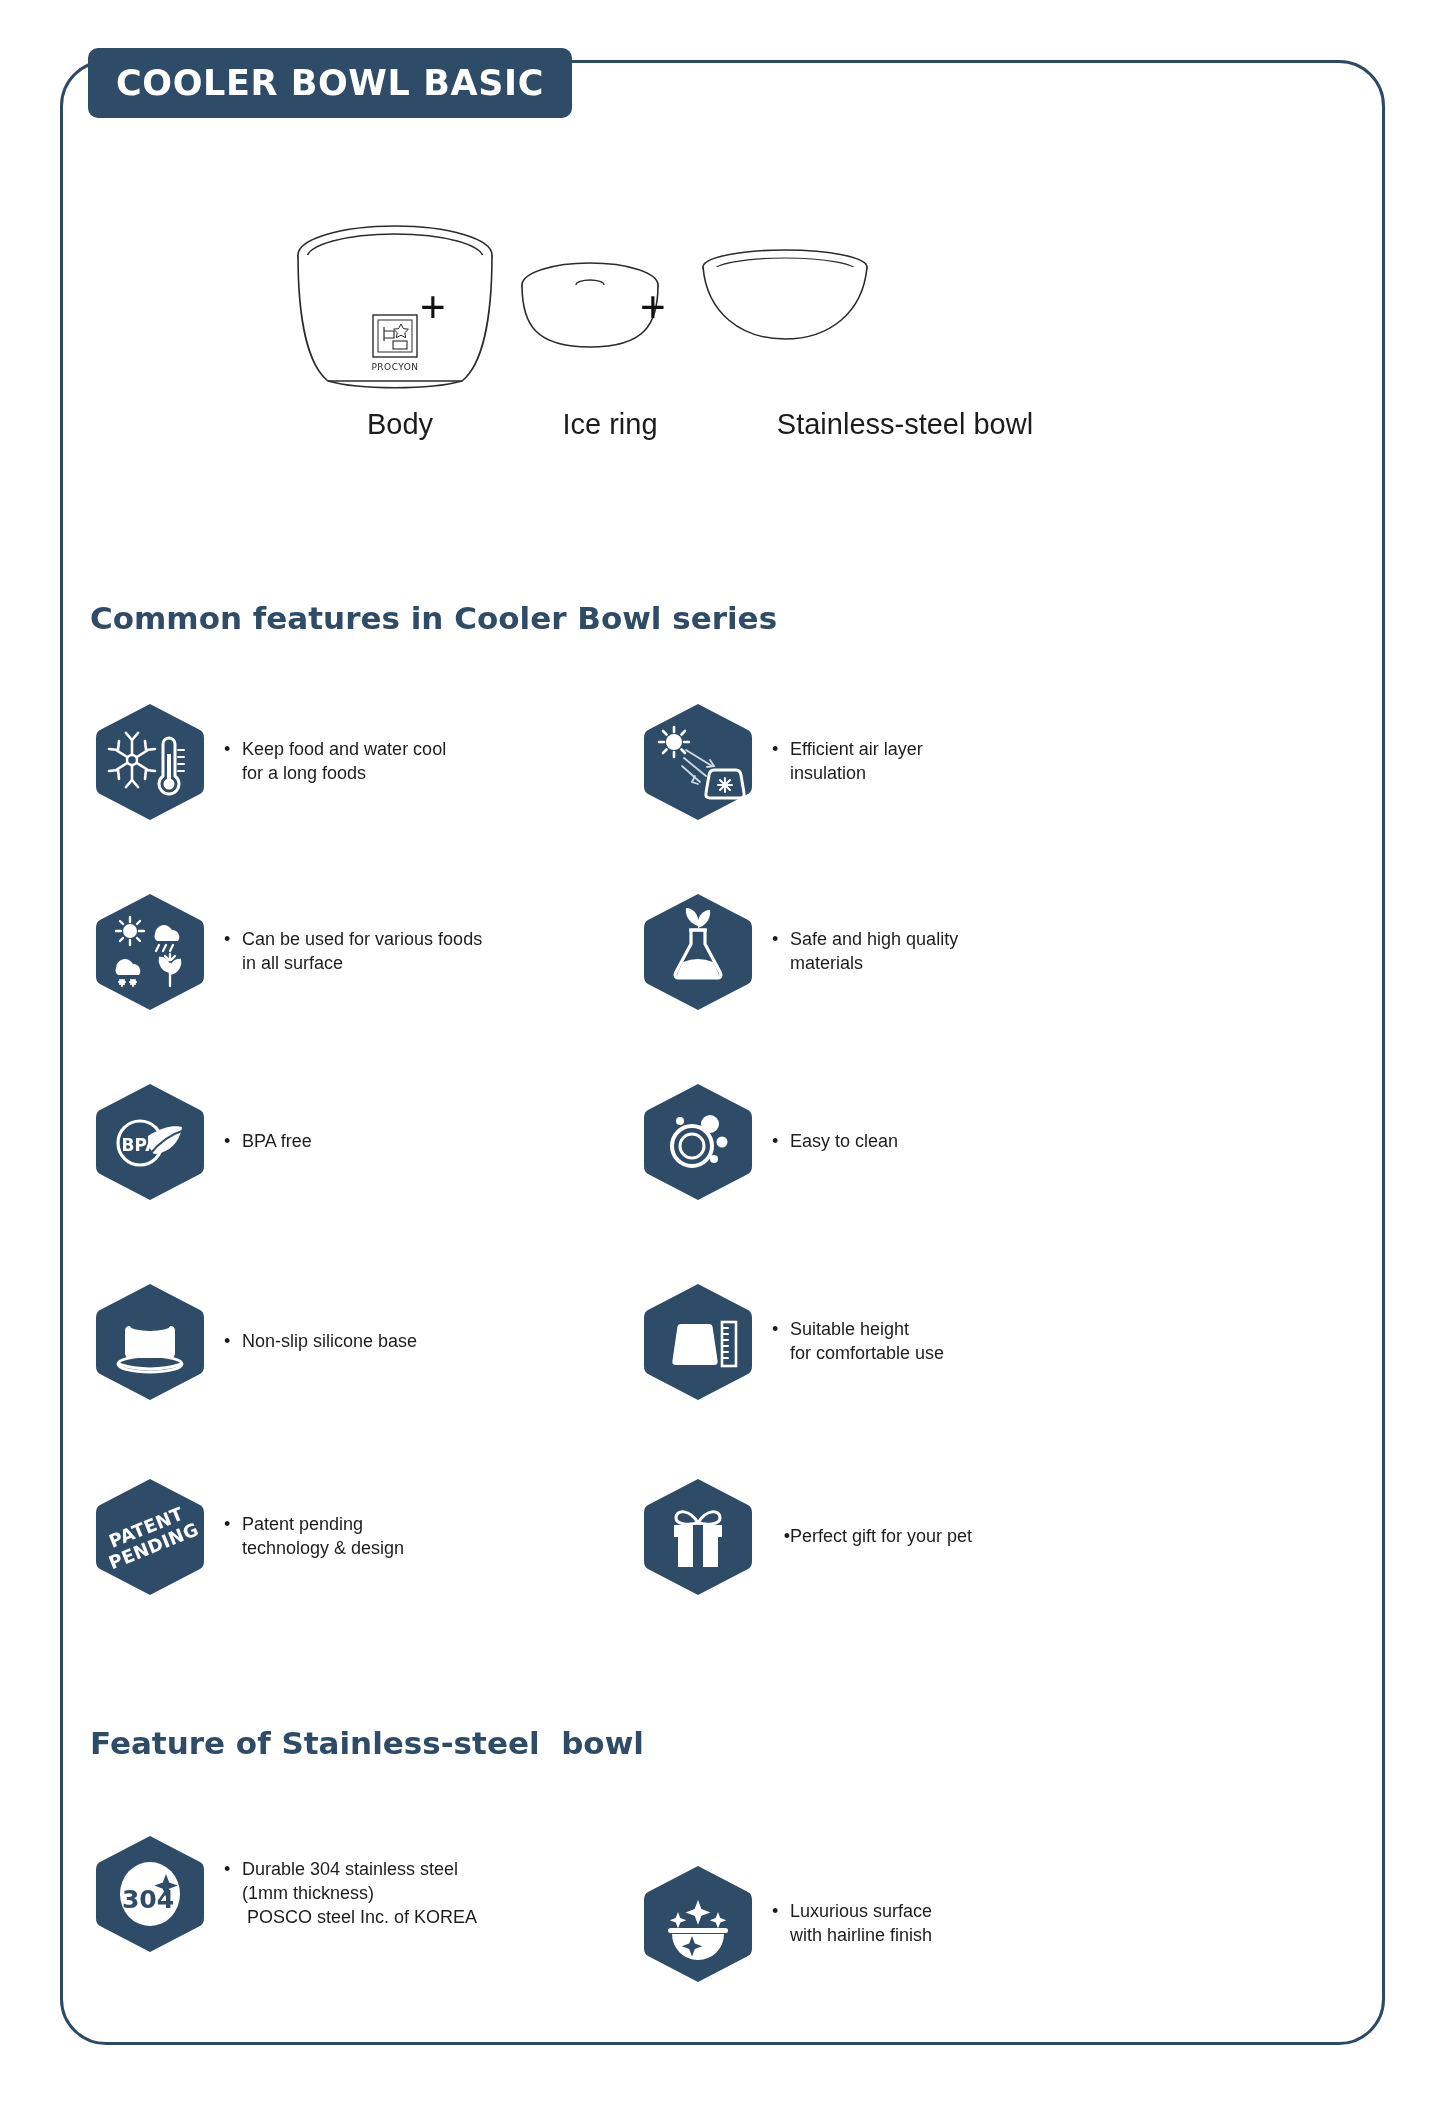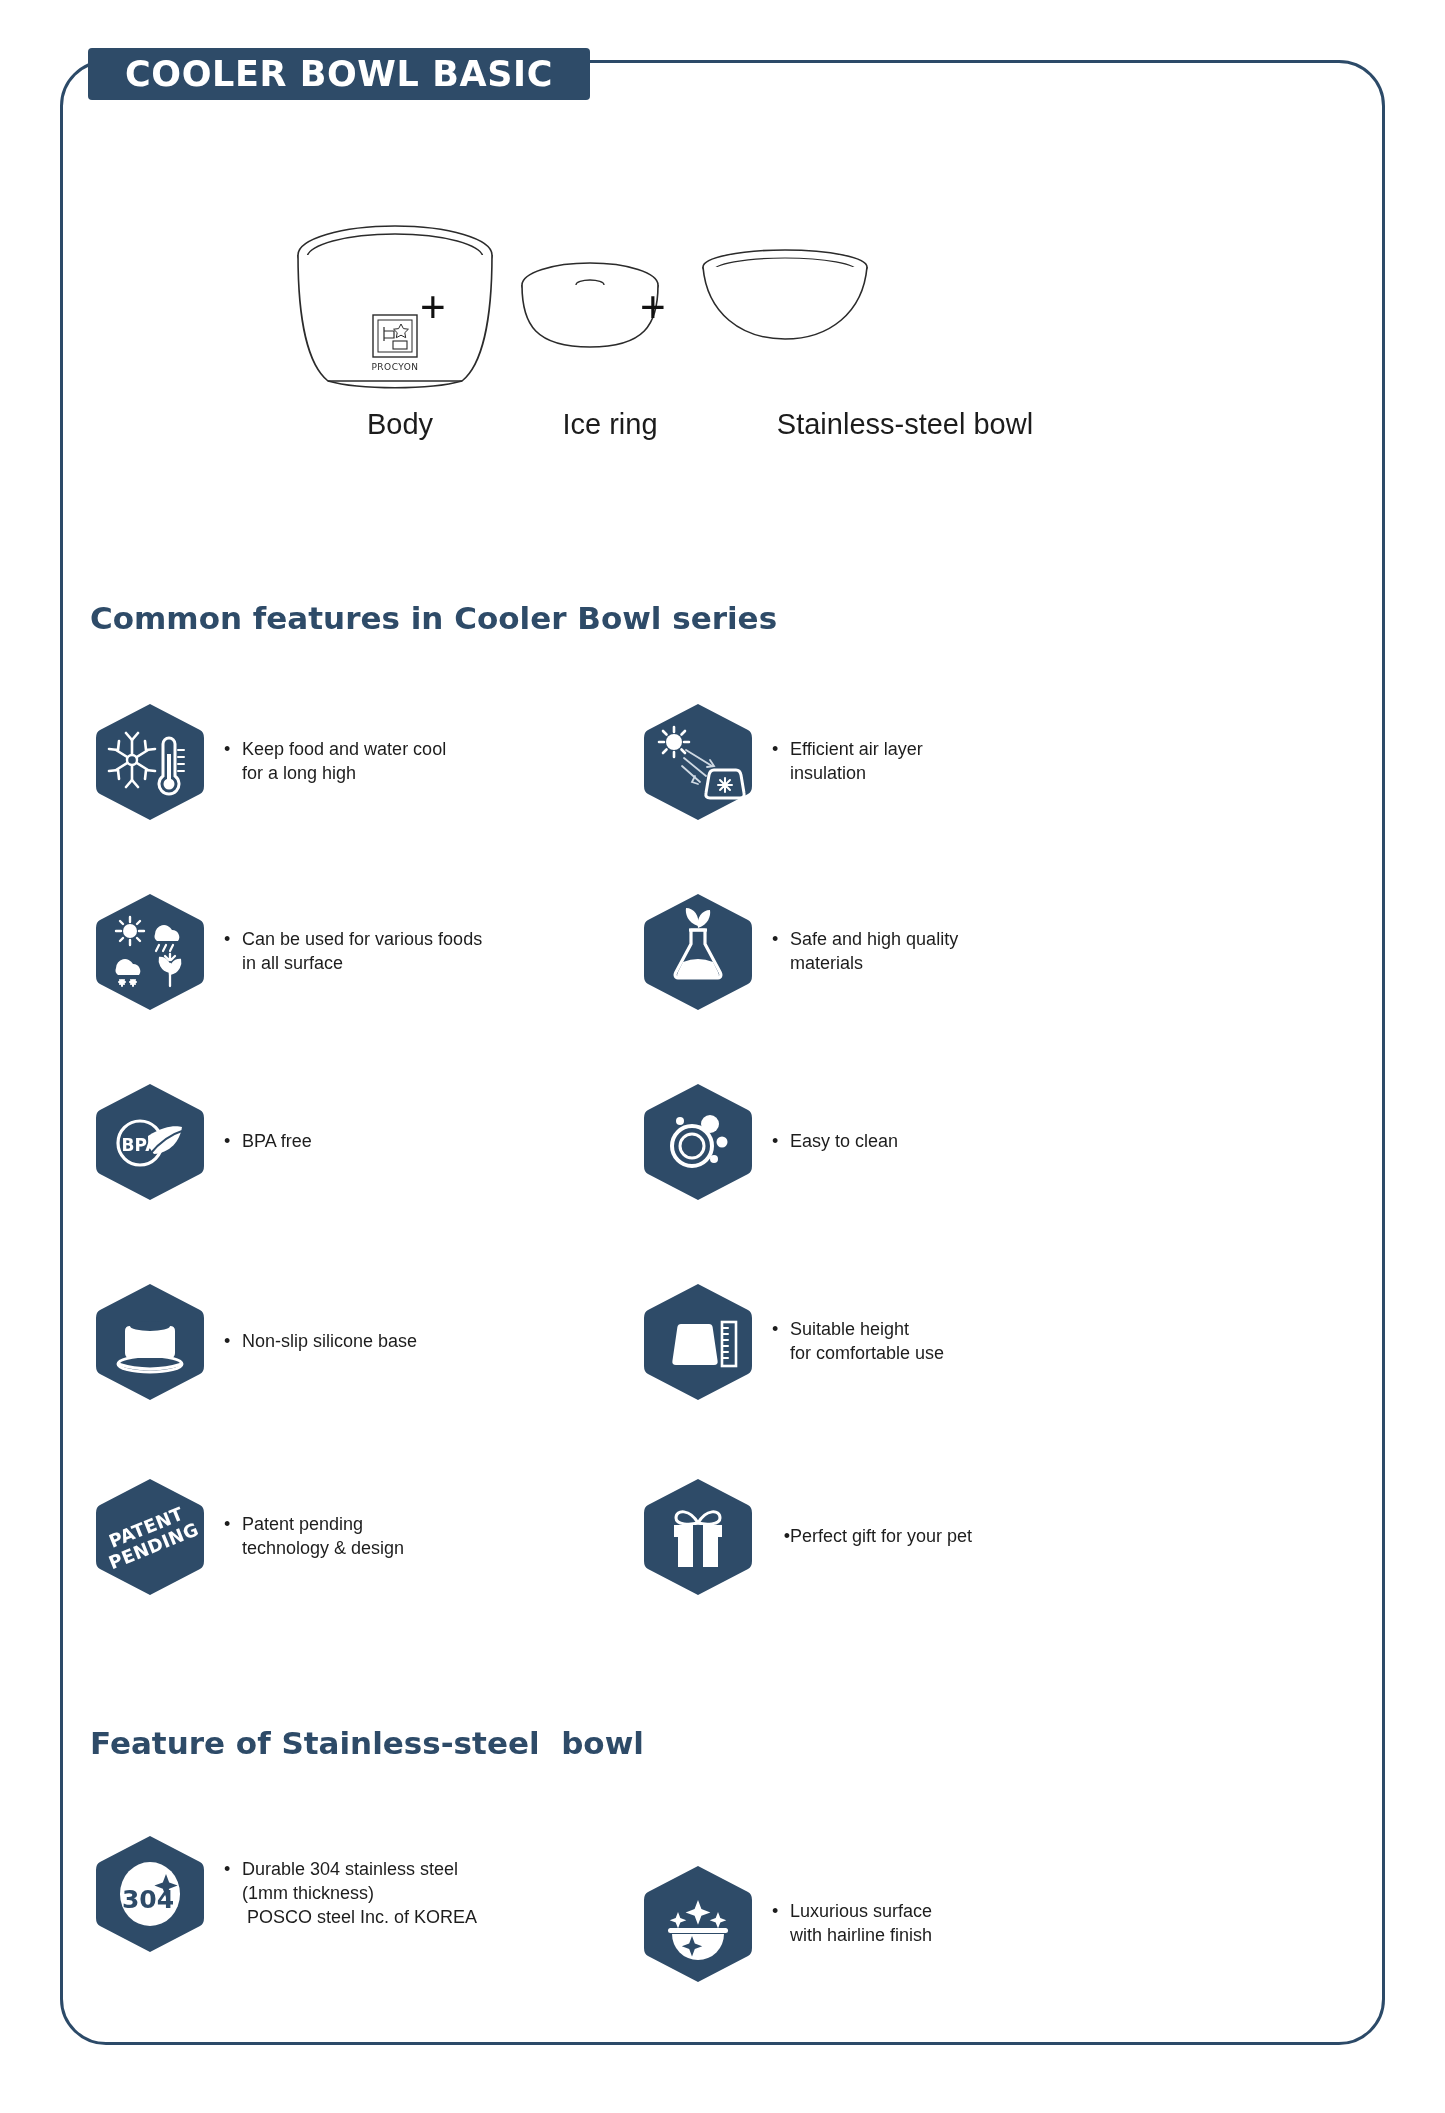--- a/index.html
+++ b/index.html
@@ -33,24 +33,24 @@
     border-radius: 46px;
     box-sizing: border-box;
     background: transparent;
   }
 
   
   .title-pill {
     position: absolute;
     left: 88px;
     top: 48px;
-    height: 52px;
-    padding: 0 37px;
+    height: 70px;
+    padding: 0 28px;
     background: #2e4b68;
-    border-radius: 4px;
+    border-radius: 10px;
     display: flex;
     align-items: center;
     z-index: 5;
   }
   .title-pill .title-text {
     color: #ffffff;
     font-size: 35px;
     font-weight: bold;
     letter-spacing: 0.6px;
     font-family: "DejaVu Sans", sans-serif;
@@ -212,21 +212,21 @@
         </g>
         <circle cx="77" cy="84" r="5.5" fill="#ffffff"></circle>
         <rect x="75" y="54" width="4" height="28" fill="#ffffff"></rect>
         <g stroke="#ffffff" stroke-width="2" stroke-linecap="round">
           <path d="M86 50 h6 M86 57 h6 M86 64 h6 M86 71 h6"></path>
         </g>
       </svg>
     </div>
     <div class="feature-text">
       <span class="ft-line" style="padding-left: 18px;"><span class="bullet">•</span>Keep food and water cool</span>
-      <span class="ft-line indent">for a long high</span>
+      <span class="ft-line indent">for a long foods</span>
     </div>
   </div>
 
   <div class="feature" style="left:640px; top:700px;">
     <div class="hexwrap">
       <svg width="116" height="124" viewBox="0 0 116 124">
         <path d="M58 4 L108 30 Q112 32 112 38 L112 86 Q112 92 108 94 L58 120 L8 94 Q4 92 4 86 L4 38 Q4 32 8 30 Z" fill="#2e4b68"></path>
         <circle cx="34" cy="42" r="8" fill="#ffffff"></circle>
         <g stroke="#ffffff" stroke-width="2.6" stroke-linecap="round">
           <path d="M34 27 v5 M34 52 v5 M19 42 h5 M44 42 h5

